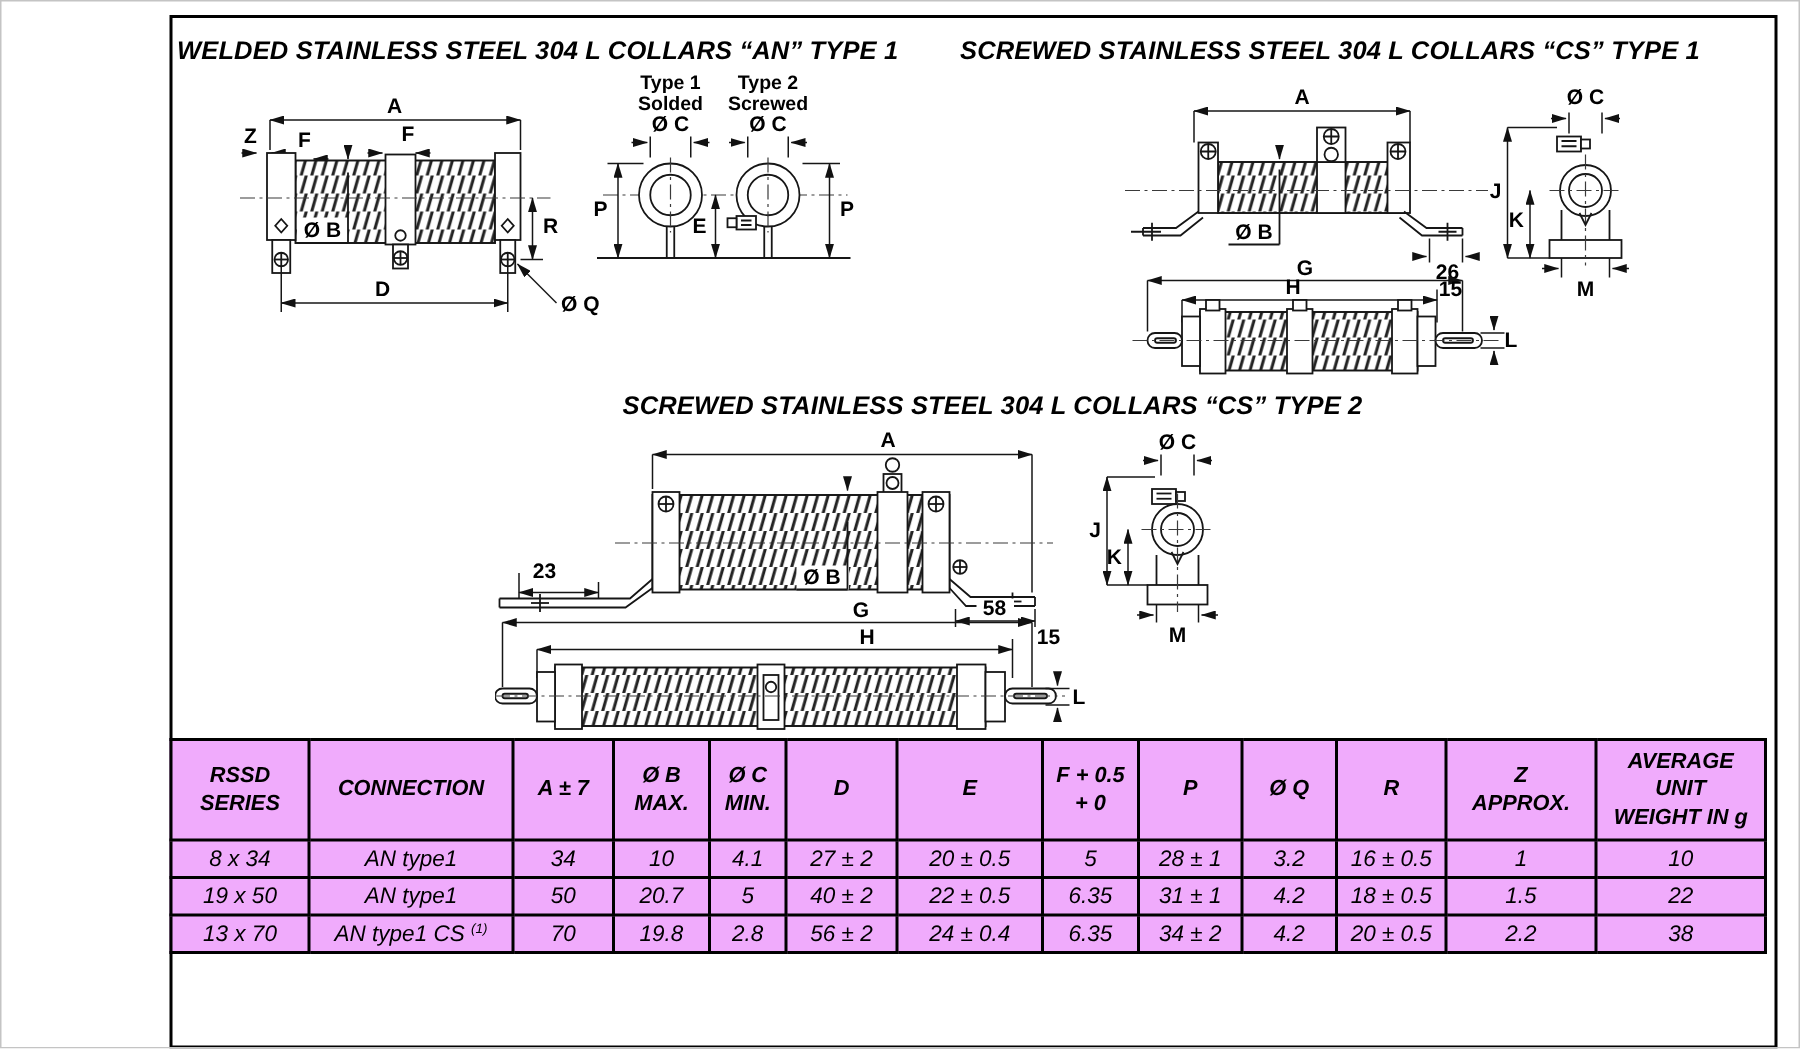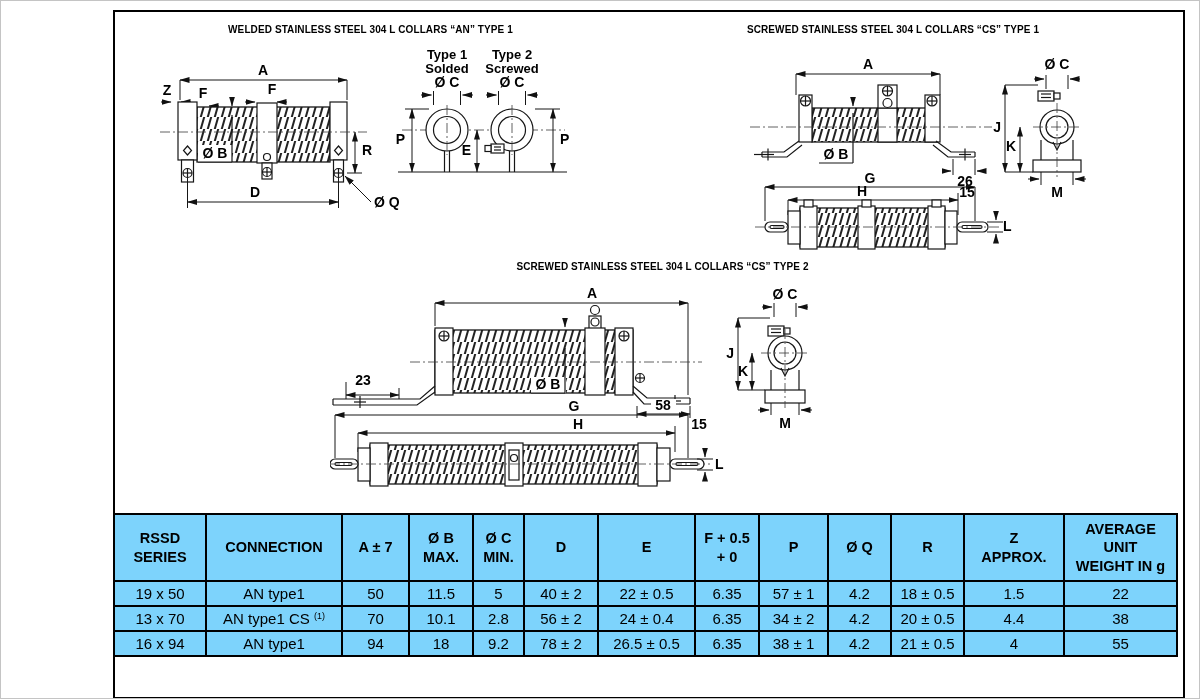--- a/index.html
+++ b/index.html
@@ -2,21 +2,21 @@
 <html><head>
 <meta charset="utf-8">
 <style>
   html,body{margin:0;padding:0;}
   body{
     width:1200px;height:699px;position:relative;background:#ffffff;
     font-family:"Liberation Sans",sans-serif;color:#000;overflow:hidden;
   }
   .canvas-edge{position:absolute;inset:0;border:1px solid #c4c4c4;pointer-events:none;z-index:50;}
   .frame{position:absolute;left:113px;top:10px;width:1068px;height:685px;border:2px solid #000;}
-  .sec-title{position:absolute;font-weight:bold;font-size:10px;text-align:center;letter-spacing:0.1px;white-space:nowrap;}
+  .sec-title{position:absolute;font-weight:bold;font-size:17px;letter-spacing:0.1px;white-space:nowrap;font-style:italic;}
   #t-an{left:118px;top:24px;width:505px;}
   #t-cs1{left:640px;top:24px;width:506px;}
   #t-cs2{left:415px;top:261px;width:495px;}
   svg.draw{position:absolute;}
   #svg-an{left:115px;top:45px;}
   #svg-cs1{left:670px;top:45px;}
   #svg-cs2{left:330px;top:282px;}
 
   
   .ln{stroke:#161616;stroke-width:1.2;fill:none;}
@@ -25,22 +25,22 @@
   .dim{stroke:#161616;stroke-width:1;fill:none;}
   .cl{stroke:#3a3a3a;stroke-width:0.8;fill:none;stroke-dasharray:10 3 2 3;}
   .wbg{fill:#ffffff;stroke:none;}
   text.dl{font:bold 14px "Liberation Sans",sans-serif;fill:#000;}
   text.dls{font:bold 13px "Liberation Sans",sans-serif;fill:#000;}
   .mid{text-anchor:middle;}
   .end{text-anchor:end;}
 
   
   table.dims{
-    position:absolute;left:113px;top:513px;width:1063px;
-    border-collapse:collapse;table-layout:fixed;background:#7dd3fc;
+    position:absolute;left:113px;top:492px;width:1063px;
+    border-collapse:collapse;table-layout:fixed;background:#f0abfc;font-style:italic;
   }
   table.dims th,table.dims td{
     border:2px solid #000;text-align:center;vertical-align:middle;padding:0 2px;
   }
   table.dims th{font-size:14.5px;font-weight:bold;height:65px;line-height:1.25;}
   table.dims td{font-size:15px;font-weight:normal;height:23px;}
   .hl{white-space:pre-line;}
   sup.fn{font-size:9px;vertical-align:5px;font-weight:normal;}
 </style>
 </head>
@@ -490,58 +490,58 @@
         </th>
       <th>
           <div class="hl">AVERAGE
 UNIT
 WEIGHT IN g</div>
         </th>
     </tr>
   </thead>
   <tbody>
     <tr>
+      <td>8 x 34</td>
+      <td><span>AN type1</span><sup class="fn"></sup></td>
+      <td>34</td>
+      <td>10</td>
+      <td>4.1</td>
+      <td>27 ± 2</td>
+      <td>20 ± 0.5</td>
+      <td>5</td>
+      <td>28 ± 1</td>
+      <td>3.2</td>
+      <td>16 ± 0.5</td>
+      <td>1</td>
+      <td>10</td>
+    </tr>
+    <tr>
       <td>19 x 50</td>
       <td><span>AN type1</span><sup class="fn"></sup></td>
       <td>50</td>
-      <td>11.5</td>
+      <td>20.7</td>
       <td>5</td>
       <td>40 ± 2</td>
       <td>22 ± 0.5</td>
       <td>6.35</td>
-      <td>57 ± 1</td>
+      <td>31 ± 1</td>
       <td>4.2</td>
       <td>18 ± 0.5</td>
       <td>1.5</td>
       <td>22</td>
     </tr>
     <tr>
       <td>13 x 70</td>
       <td><span>AN type1 CS </span><sup class="fn">(1)</sup></td>
       <td>70</td>
-      <td>10.1</td>
+      <td>19.8</td>
       <td>2.8</td>
       <td>56 ± 2</td>
       <td>24 ± 0.4</td>
       <td>6.35</td>
       <td>34 ± 2</td>
       <td>4.2</td>
       <td>20 ± 0.5</td>
-      <td>4.4</td>
+      <td>2.2</td>
       <td>38</td>
-    </tr>
-    <tr>
-      <td>16 x 94</td>
-      <td><span>AN type1</span><sup class="fn"></sup></td>
-      <td>94</td>
-      <td>18</td>
-      <td>9.2</td>
-      <td>78 ± 2</td>
-      <td>26.5 ± 0.5</td>
-      <td>6.35</td>
-      <td>38 ± 1</td>
-      <td>4.2</td>
-      <td>21 ± 0.5</td>
-      <td>4</td>
-      <td>55</td>
     </tr>
   </tbody>
 </table>
 
 </body></html>

